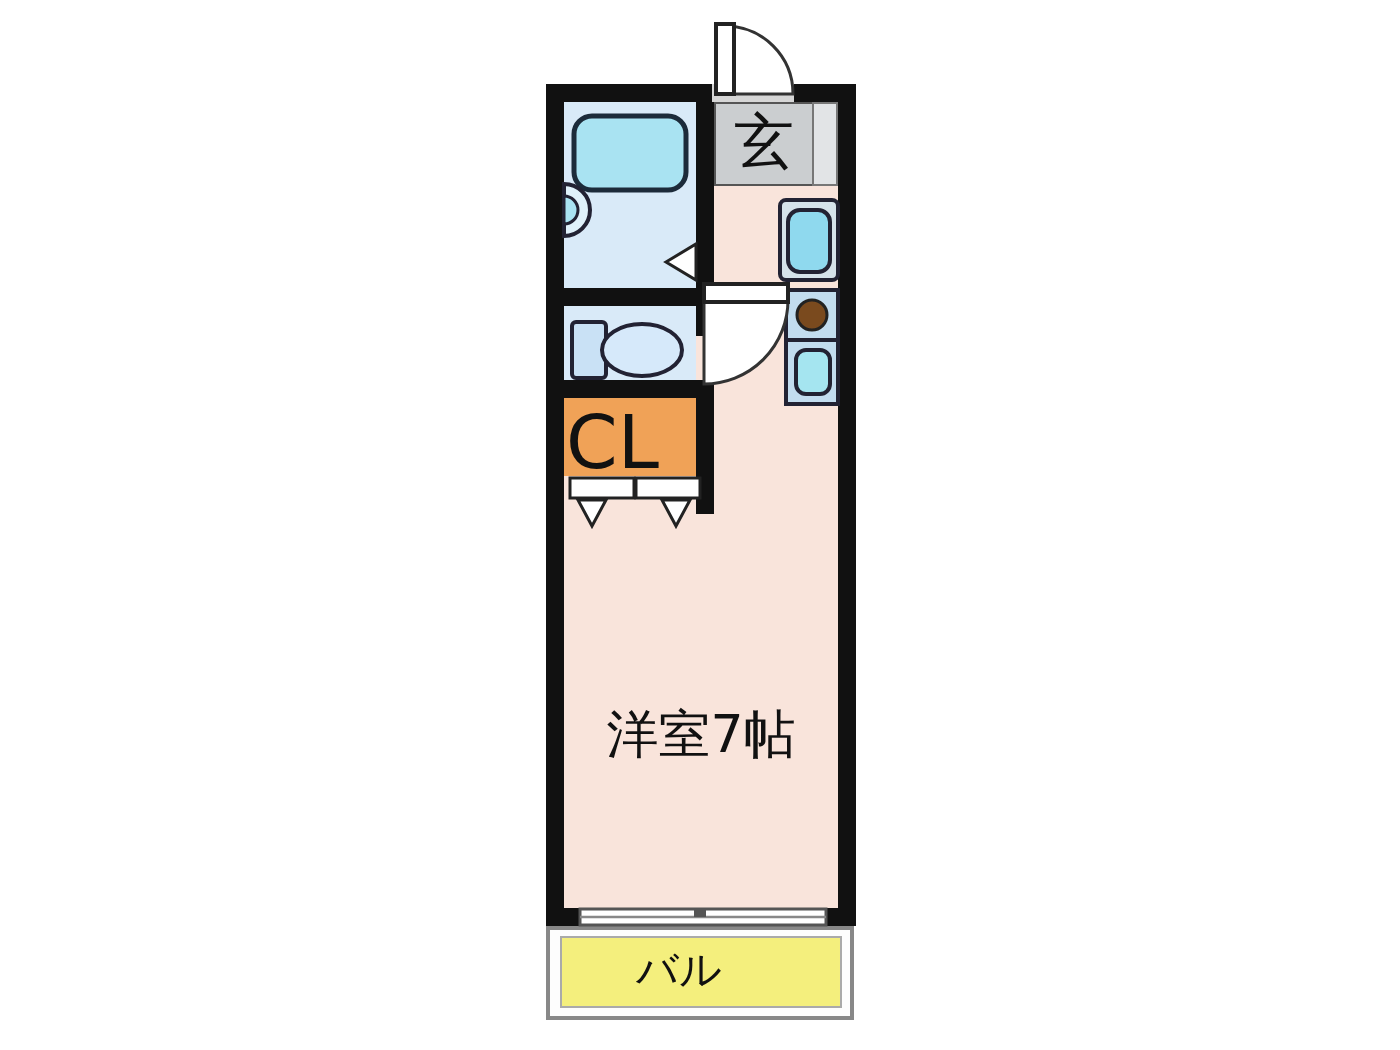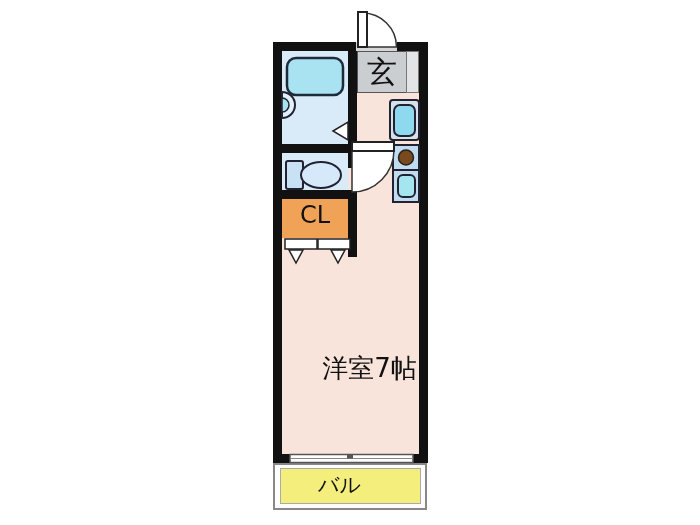--- a/index.html
+++ b/index.html
@@ -11,22 +11,22 @@
   .room-bath{background:#D9EAF8;}
   .room-toilet{background:#D9EAF8;}
   .room-cl{background:#F0A257;}
   .room-genkan{background:#CBCED0;border:1px solid #555;}
   .room-shoebox{background:#E2E4E6;border:1px solid #777;}
   .threshold{background:#D6D6D6;}
   .balcony-outer{background:#fdfdfd;border:2px solid #888;}
   .balcony-inner{background:#F4EF7D;border:1px solid #aaa;}
   .lbl{color:#111;text-align:center;line-height:1;}
   .lbl-genkan{left:357px;top:57px;width:50px;font-size:30px;}
-  .lbl-cl{left:300px;top:203px;width:66px;font-size:24px;text-align:left;font-weight:500;}
-  .lbl-main{left:282px;top:355px;width:137px;font-size:26px;font-weight:500;margin-left:19px;}
+  .lbl-cl{left:283px;top:203px;width:66px;font-size:37px;text-align:left;font-weight:500;}
+  .lbl-main{left:282px;top:355px;width:137px;font-size:26px;font-weight:500;}
   .lbl-bal{left:280px;top:475px;width:119px;font-size:21px;font-weight:500;}
   svg{position:absolute;left:0;top:0;}
 </style>
 </head>
 <body>
 
 <div class="canvas">
 
   <div class="abs room-pink" style="left:282px;top:51px;width:137px;height:403px;"></div>
   <div class="abs room-bath" style="left:282px;top:51px;width:66px;height:93px;"></div>

